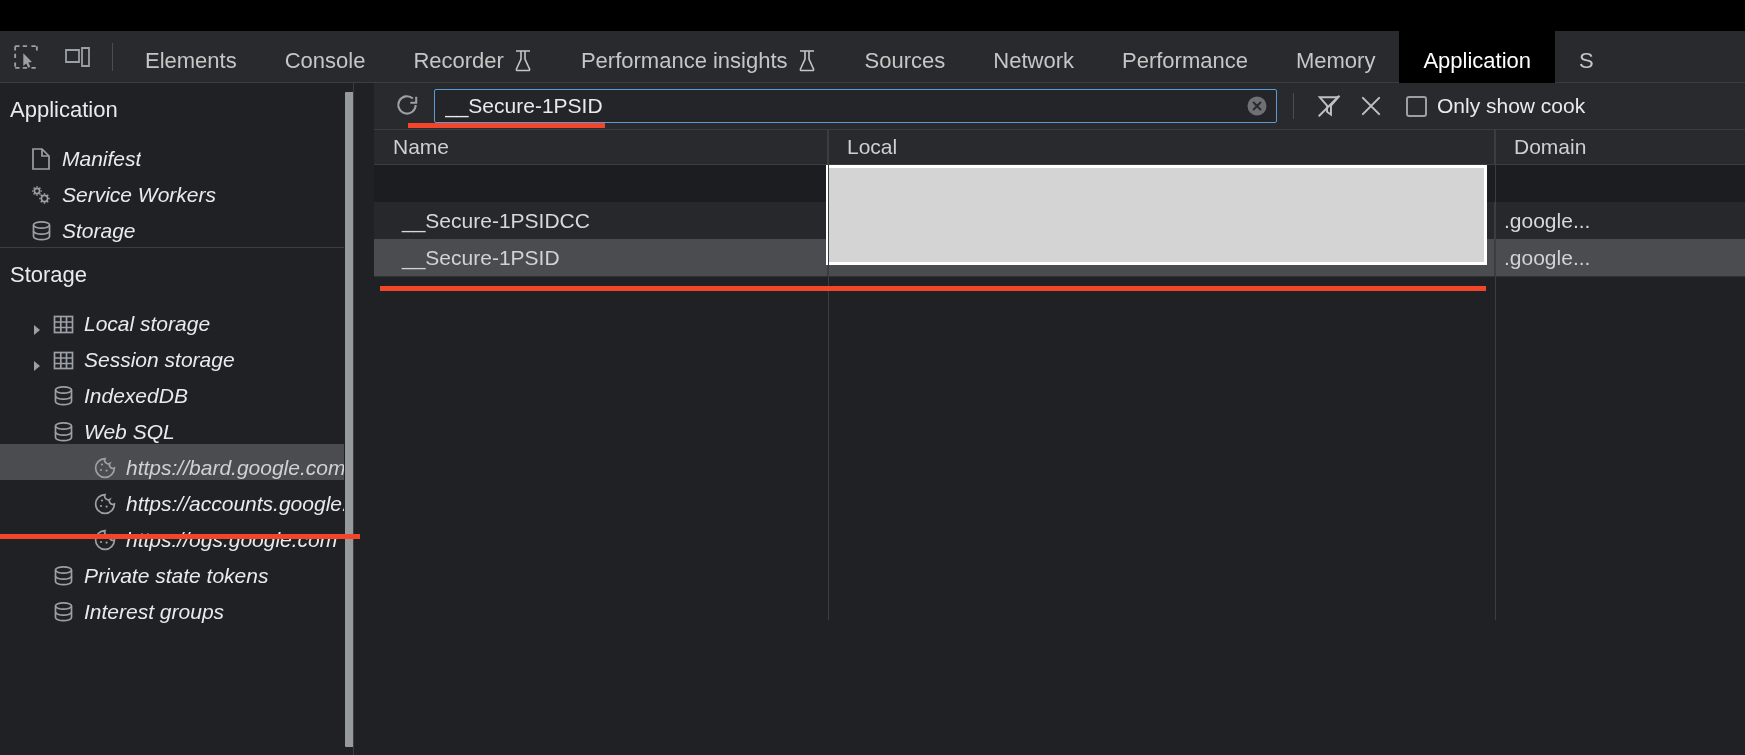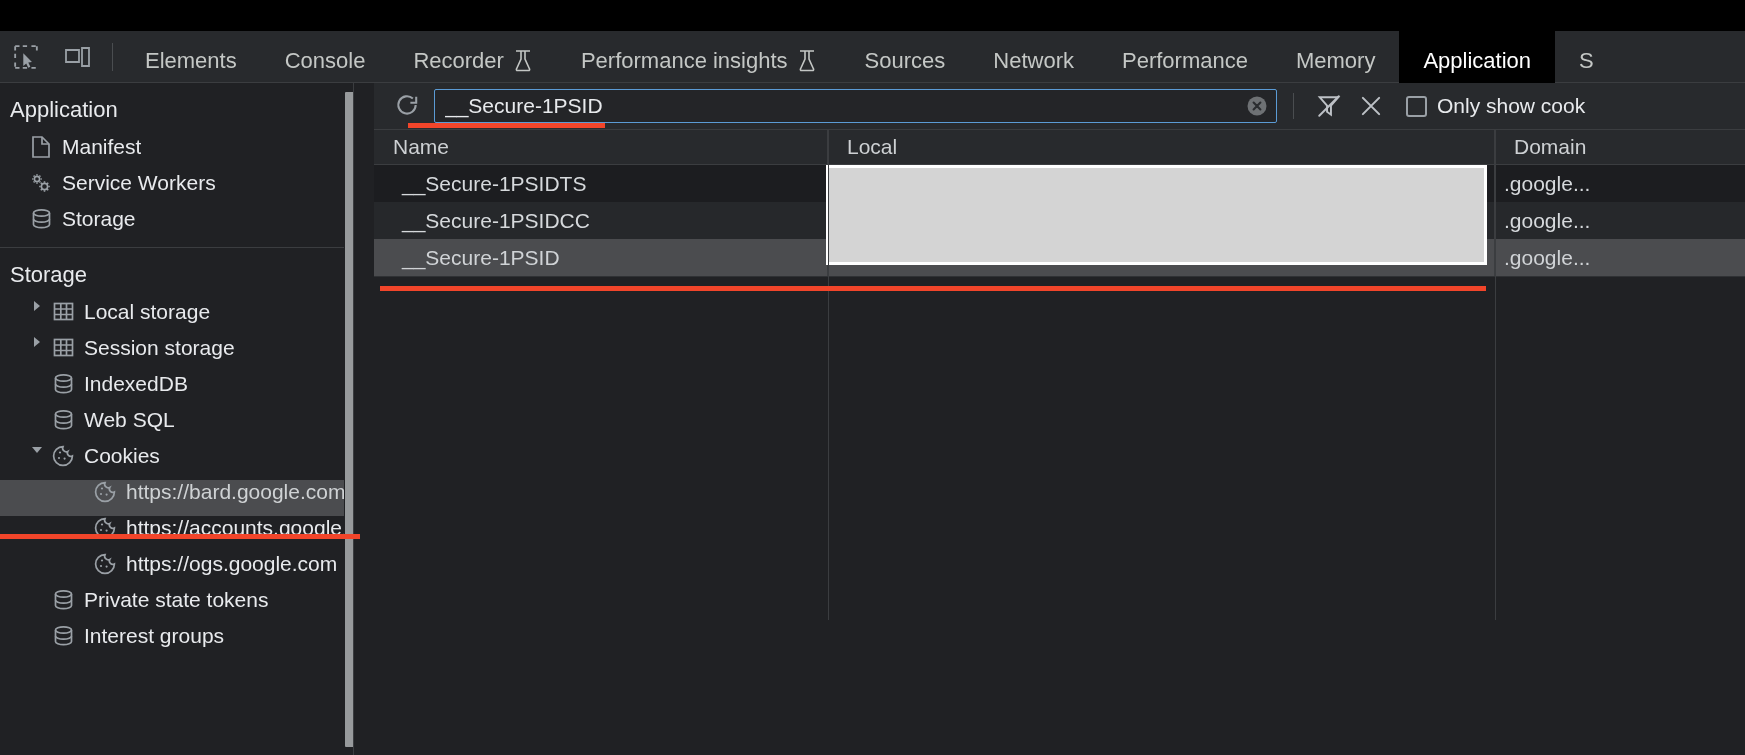--- a/index.html
+++ b/index.html
@@ -56,26 +56,27 @@
     overflow: hidden;
   }
   .side-section-title {
     font-size: 22px; color: #e8eaed;
     padding: 14px 0 12px 10px;
   }
   .side-divider {
     height: 1px; background: #3b3d40; margin: 4px 0 0 0;
   }
   .tree-item {
-    display: flex; align-items: flex-start;
+    display: flex; align-items: flex-end;
     height: 36px;
     padding-left: 10px;
     font-size: 21px;
     color: #e8eaed;
     white-space: nowrap;
+    font-style: italic;
   }
   .tree-item.selected { background: #4b4c4f; color: #cfd2d4; }
   .tree-item .twisty {
     width: 22px; flex: 0 0 22px;
     display: inline-flex; align-items: center; justify-content: center;
     color: #9aa0a6;
   }
   .tree-item .ticon {
     width: 30px; flex: 0 0 30px;
     display: inline-flex; align-items: center; justify-content: center;
@@ -373,36 +374,20 @@
       <span class="ticon">
         <svg width="23" height="24" viewBox="0 0 23 24" fill="none" stroke="currentColor" stroke-width="1.7">
           <ellipse cx="11.5" cy="6" rx="8" ry="3.2"></ellipse>
           <path d="M3.5 6v11.5c0 1.8 3.6 3.2 8 3.2s8-1.4 8-3.2V6"></path>
           <path d="M3.5 12c0 1.8 3.6 3.2 8 3.2s8-1.4 8-3.2"></path>
         </svg>
       </span>
       <span class="tlabel">Web SQL</span>
     </div>
 
-    <div class="tree-item indent-1">
-      <span class="twisty">
-        <svg width="12" height="12" viewBox="0 0 12 12">
-            <path d="M1 3h10l-5 6z" fill="currentColor"></path>
-          </svg>
-      </span>
-      <span class="ticon">
-        <svg width="24" height="24" viewBox="0 0 24 24" fill="none" stroke="currentColor" stroke-width="1.7">
-          <path d="M12 2.6a9.4 9.4 0 1 0 9.4 9.4 3.4 3.4 0 0 1-4.6-4.6A3.6 3.6 0 0 1 12 2.6z"></path>
-          <circle cx="9" cy="8.5" r="1.1" fill="currentColor" stroke="none"></circle>
-          <circle cx="8" cy="14" r="1.1" fill="currentColor" stroke="none"></circle>
-          <circle cx="13.6" cy="14.6" r="1.1" fill="currentColor" stroke="none"></circle>
-        </svg>
-      </span>
-      <span class="tlabel">Cookies</span>
-    </div>
 
     <div class="tree-item indent-2 selected">
       <span class="ticon">
         <svg width="24" height="24" viewBox="0 0 24 24" fill="none" stroke="currentColor" stroke-width="1.7">
           <path d="M12 2.6a9.4 9.4 0 1 0 9.4 9.4 3.4 3.4 0 0 1-4.6-4.6A3.6 3.6 0 0 1 12 2.6z"></path>
           <circle cx="9" cy="8.5" r="1.1" fill="currentColor" stroke="none"></circle>
           <circle cx="8" cy="14" r="1.1" fill="currentColor" stroke="none"></circle>
           <circle cx="13.6" cy="14.6" r="1.1" fill="currentColor" stroke="none"></circle>
         </svg>
       </span>
@@ -505,21 +490,20 @@
 
     <div class="grid">
       <div class="grid-head">
         <div class="gh col-name">Name</div>
         <div class="gh col-value">Local</div>
         <div class="gh col-domain">Domain</div>
       </div>
 
       <div class="grid-body">
         <div class="grid-row odd">
-          <div class="gc name col-name">__Secure-1PSIDTS</div>
           <div class="gc col-value"></div>
           <div class="gc col-domain">.google...</div>
         </div>
         <div class="grid-row even">
           <div class="gc name col-name">__Secure-1PSIDCC</div>
           <div class="gc col-value"></div>
           <div class="gc col-domain">.google...</div>
         </div>
         <div class="grid-row selected">
           <div class="gc name col-name">__Secure-1PSID</div>

